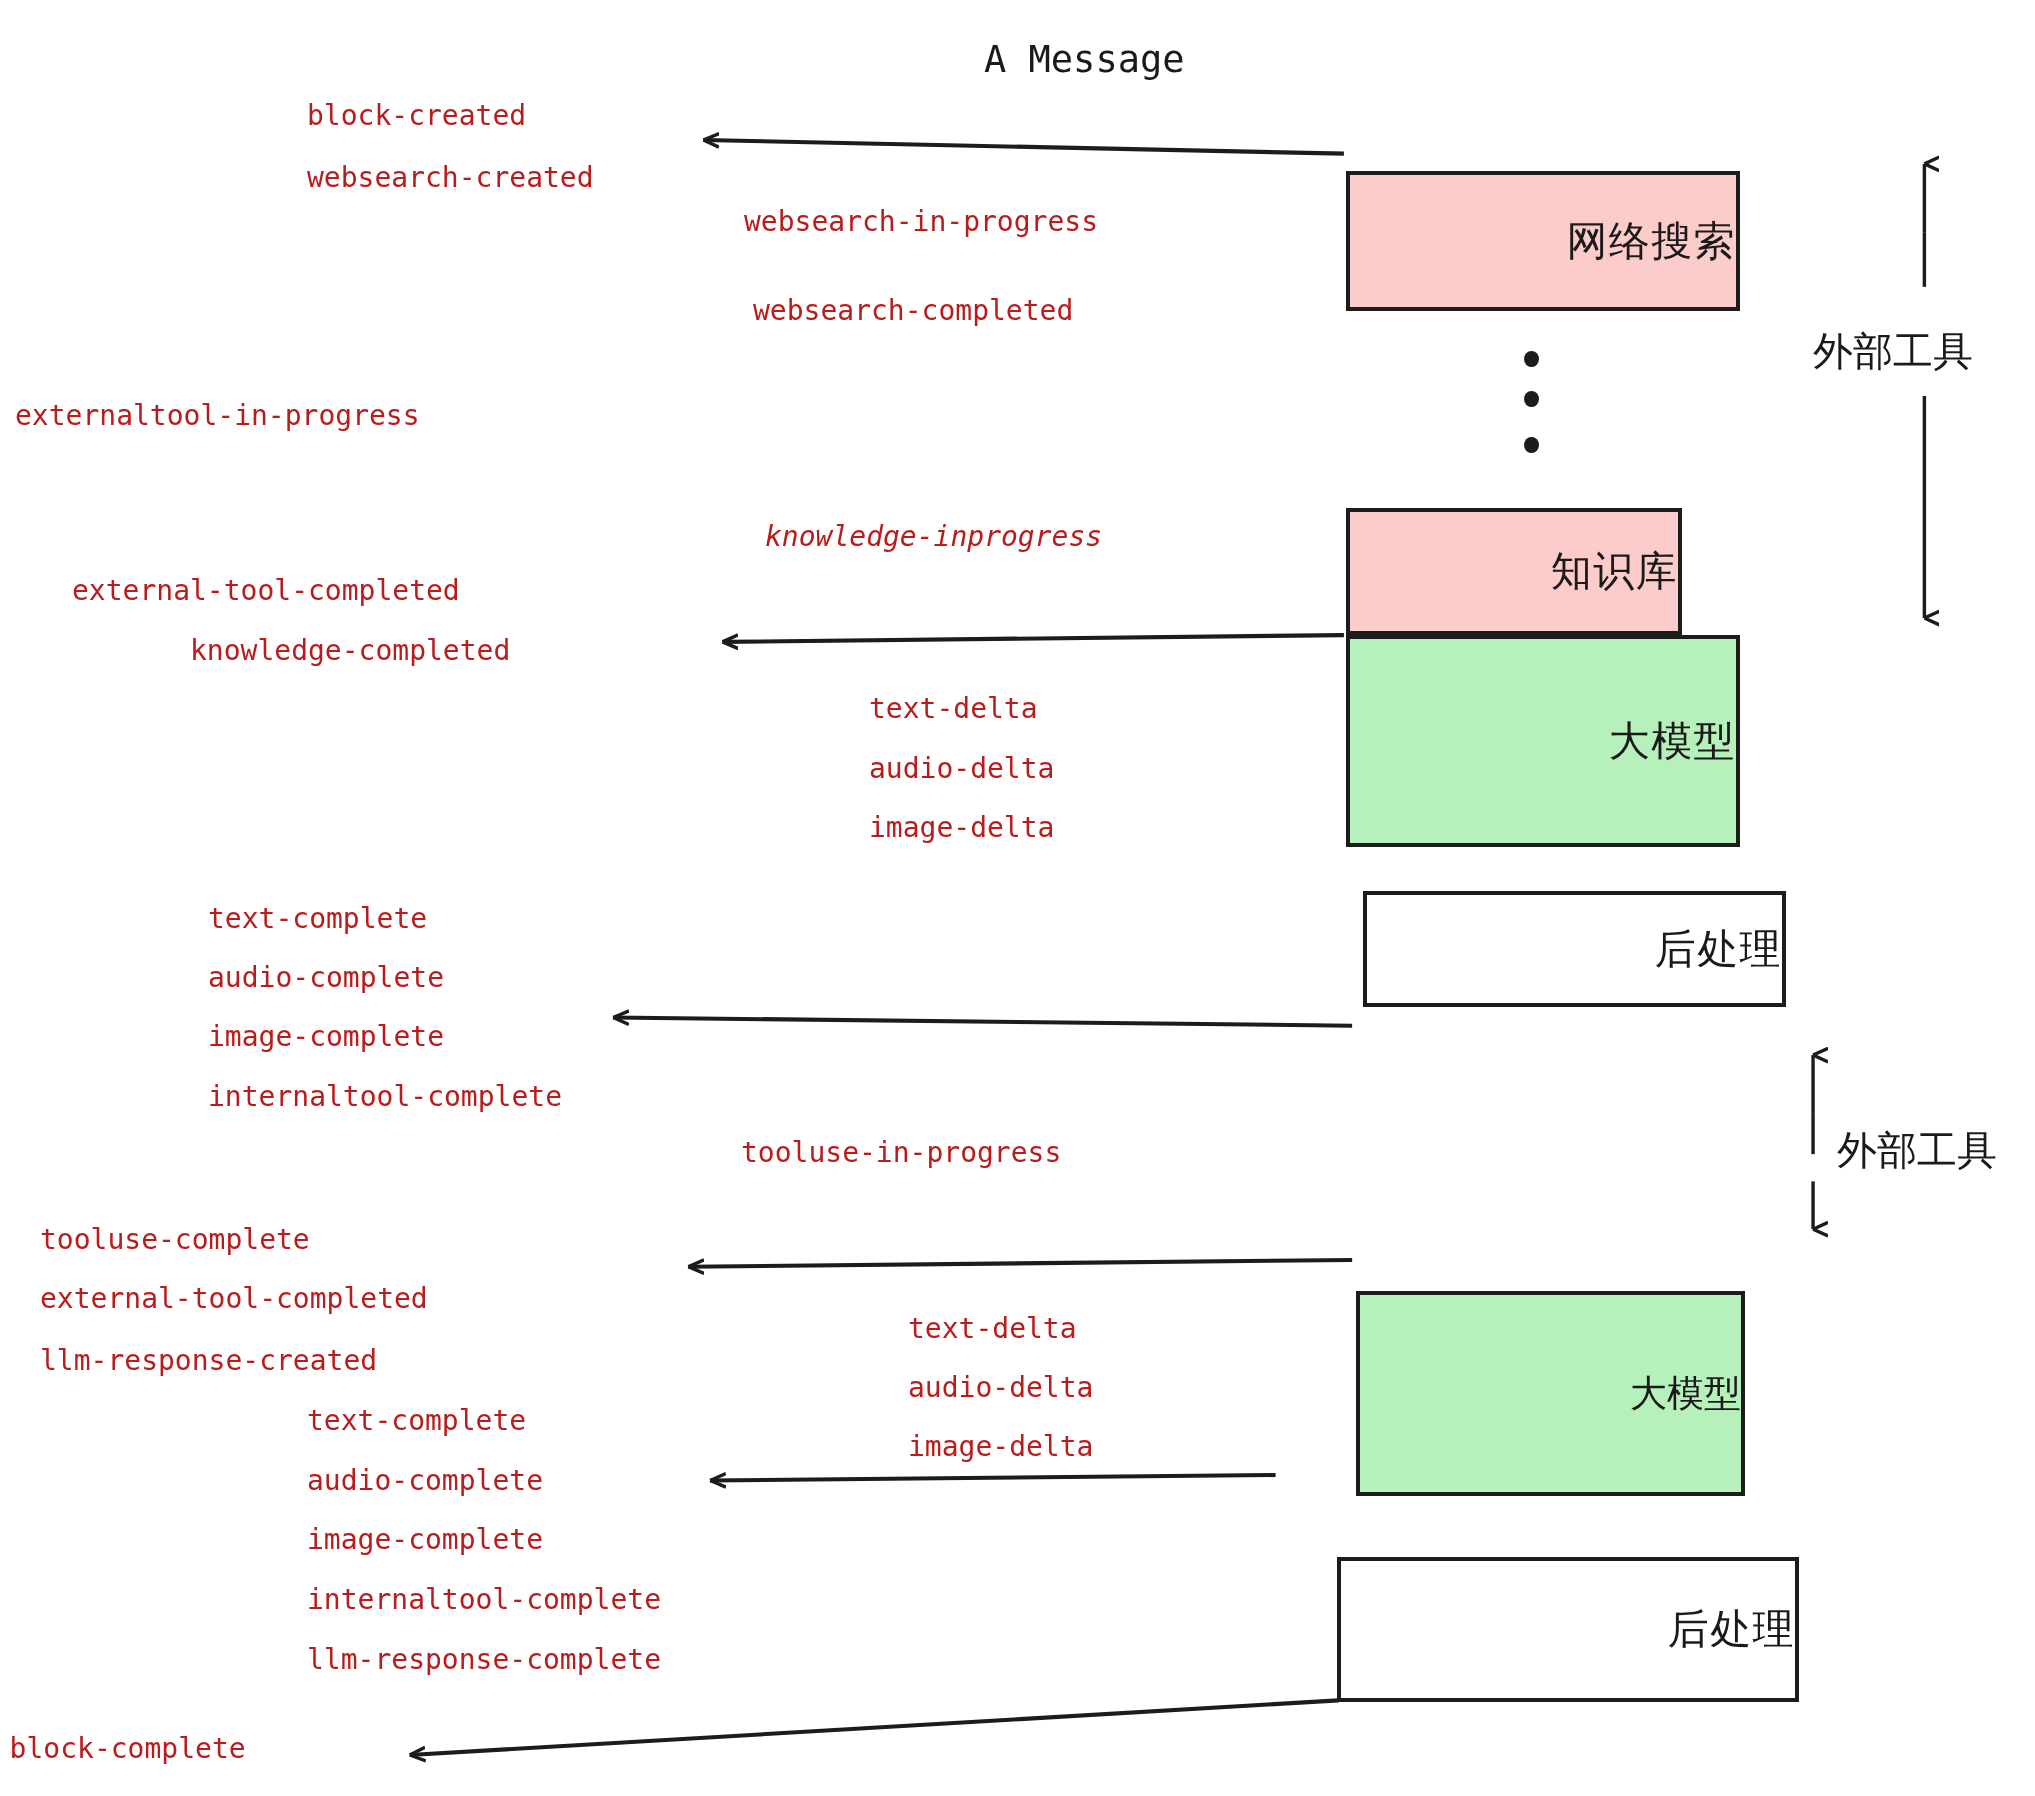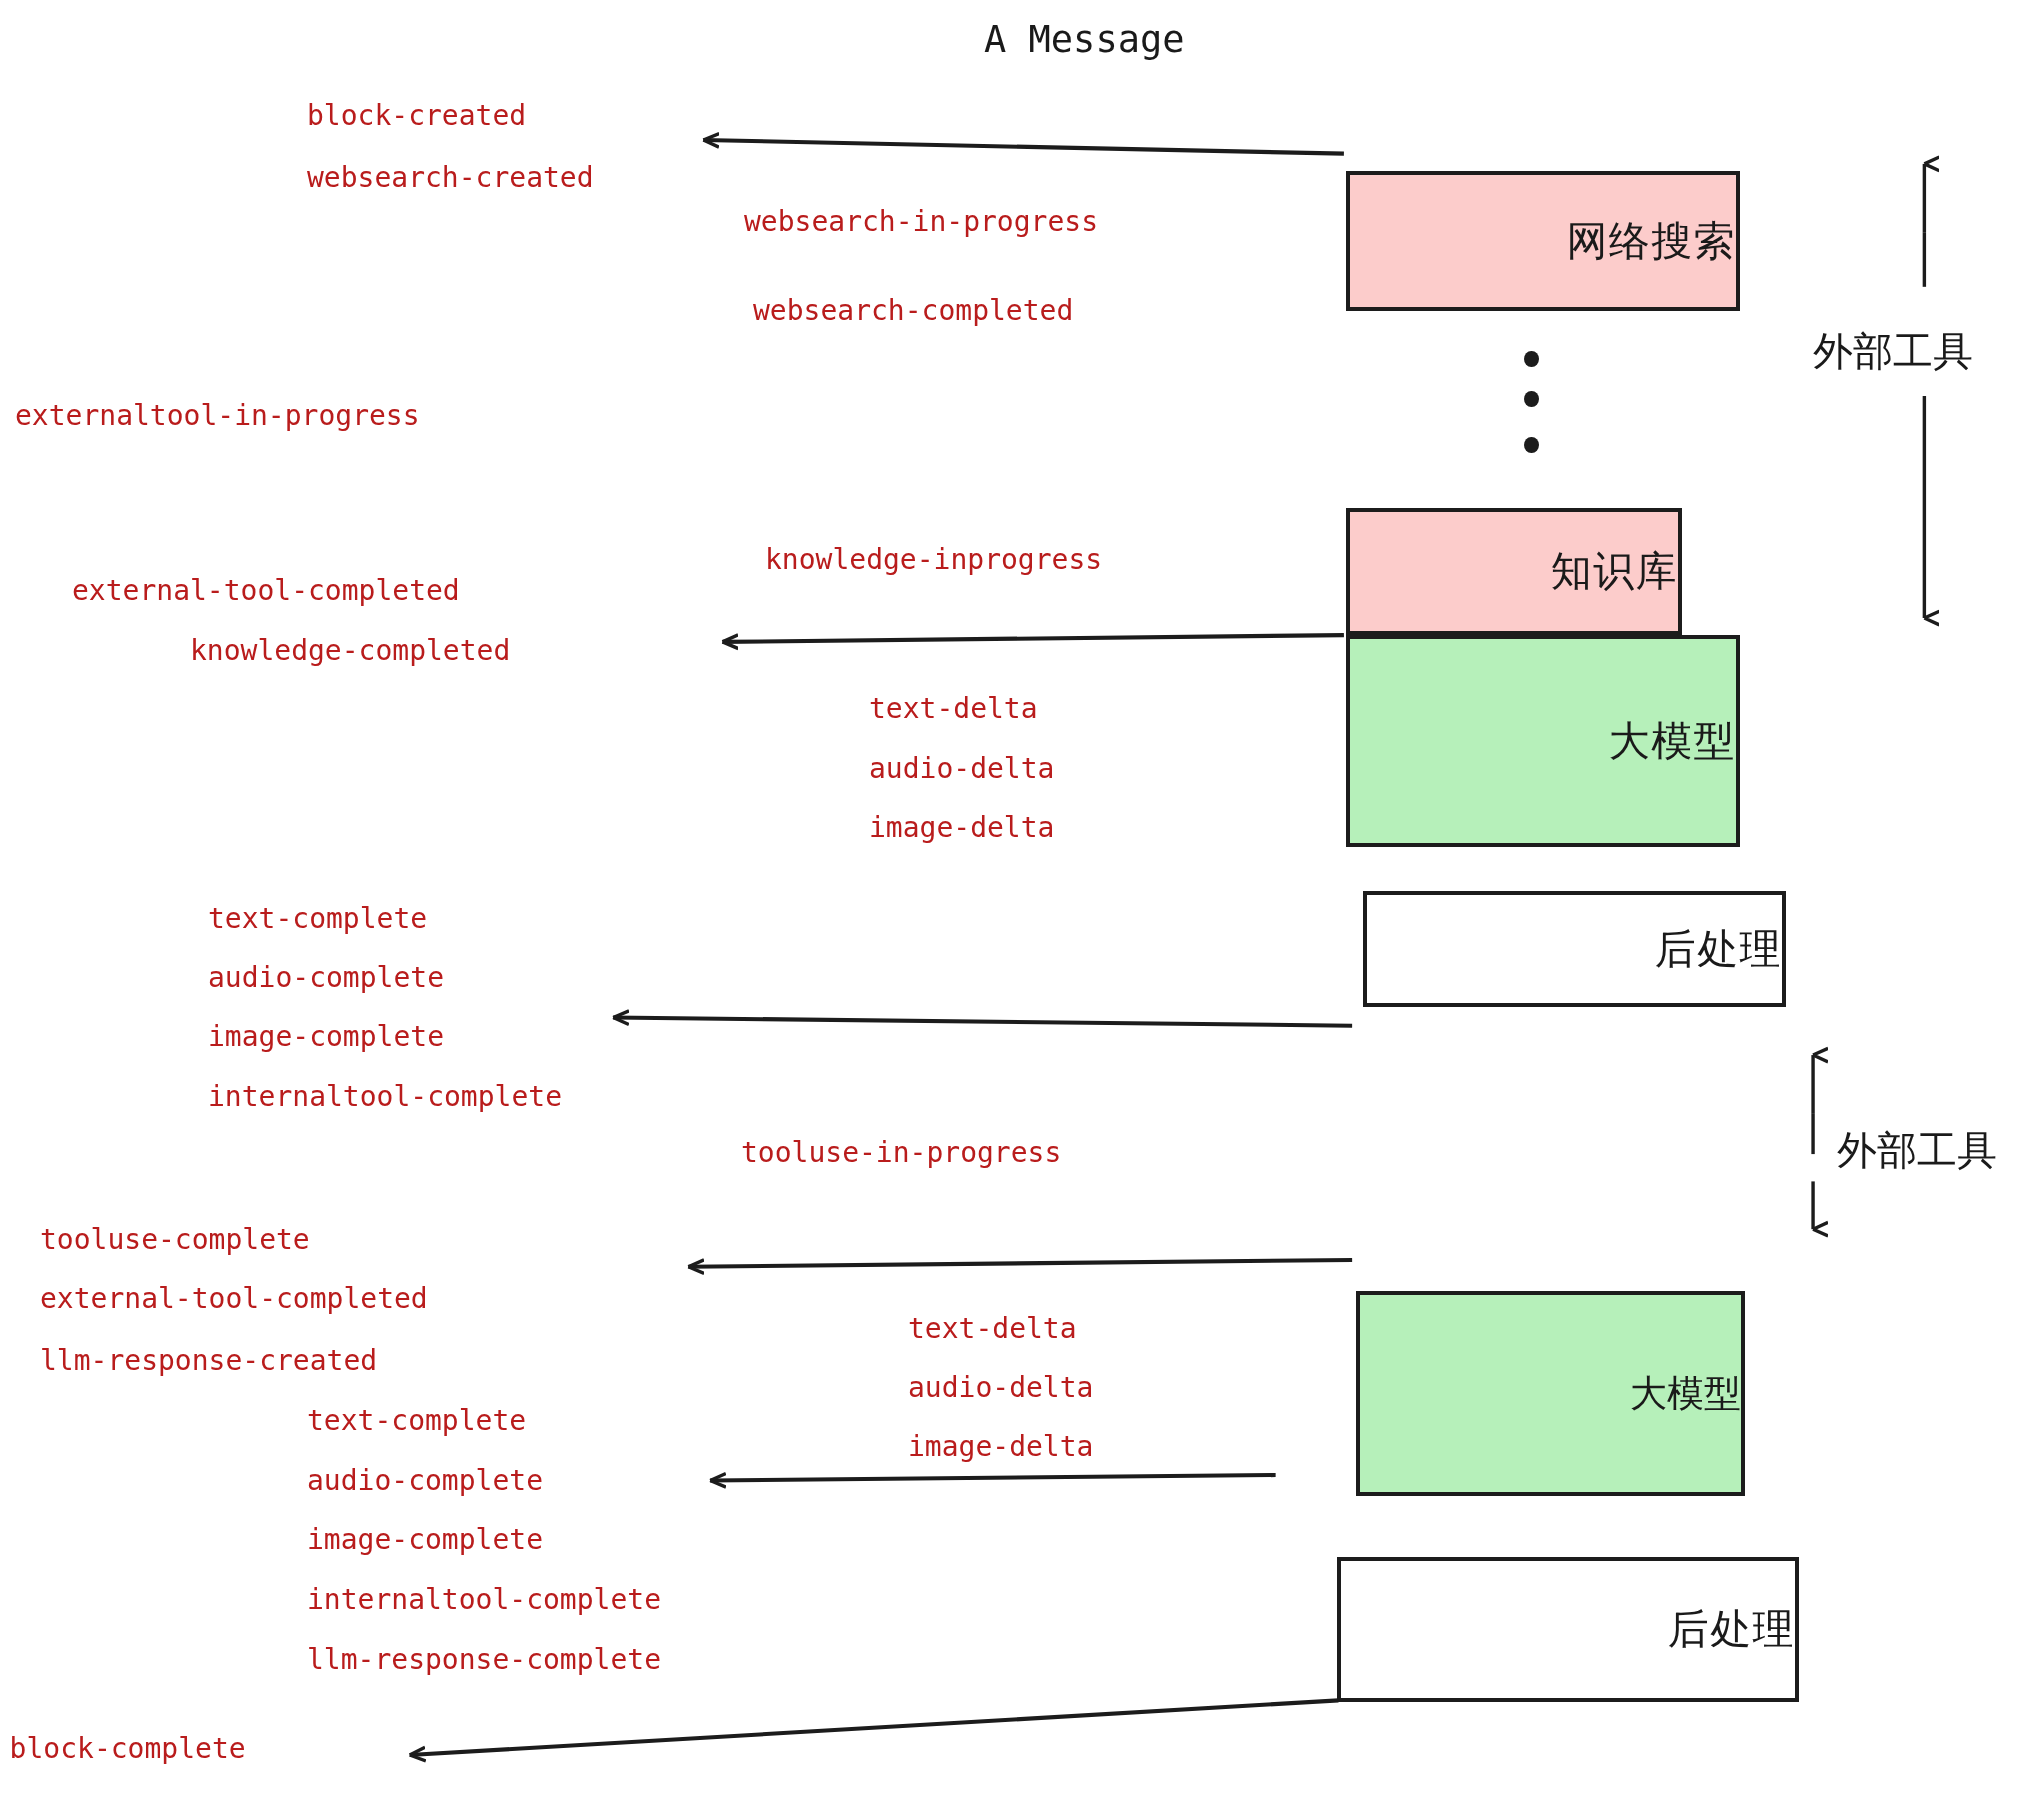--- a/index.html
+++ b/index.html
@@ -21,20 +21,21 @@
     line-height:1;
     letter-spacing:0px;
   }
   .title{
     position:absolute;
     white-space:nowrap;
     color:#1a1a1a;
     font-family:"DejaVu Sans Mono","Liberation Mono",monospace;
     font-size:37px;
     line-height:1;
+    margin-top:20px;
   }
   
   .box{
     position:absolute;
     box-sizing:border-box;
     border:4.1px solid #1c1c1c;
     display:flex;
     align-items:center;
     justify-content:flex-end;
     color:#1a1a1a;
@@ -128,21 +129,21 @@
   <div class="lbl" style="left:307px;top:102px;">block-created</div>
 
   <div class="lbl" style="left:307px;top:164px;">websearch-created</div>
 
   <div class="lbl" style="left:744px;top:208px;">websearch-in-progress</div>
 
   <div class="lbl" style="left:753px;top:297px;">websearch-completed</div>
 
   <div class="lbl" style="left:15px;top:402px;">externaltool-in-progress</div>
 
-  <div class="lbl" style="left:765px;top:546px;">knowledge-inprogress</div>
+  <div class="lbl" style="left:765px;top:523px;font-style:italic;">knowledge-inprogress</div>
 
   <div class="lbl" style="left:72px;top:577px;">external-tool-completed</div>
 
   <div class="lbl" style="left:190px;top:637px;">knowledge-completed</div>
 
   <div class="lbl" style="left:869px;top:695px;">text-delta</div>
   <div class="lbl" style="left:869px;top:755px;">audio-delta</div>
   <div class="lbl" style="left:869px;top:814px;">image-delta</div>
 
   <div class="lbl" style="left:208px;top:905px;">text-complete</div>

